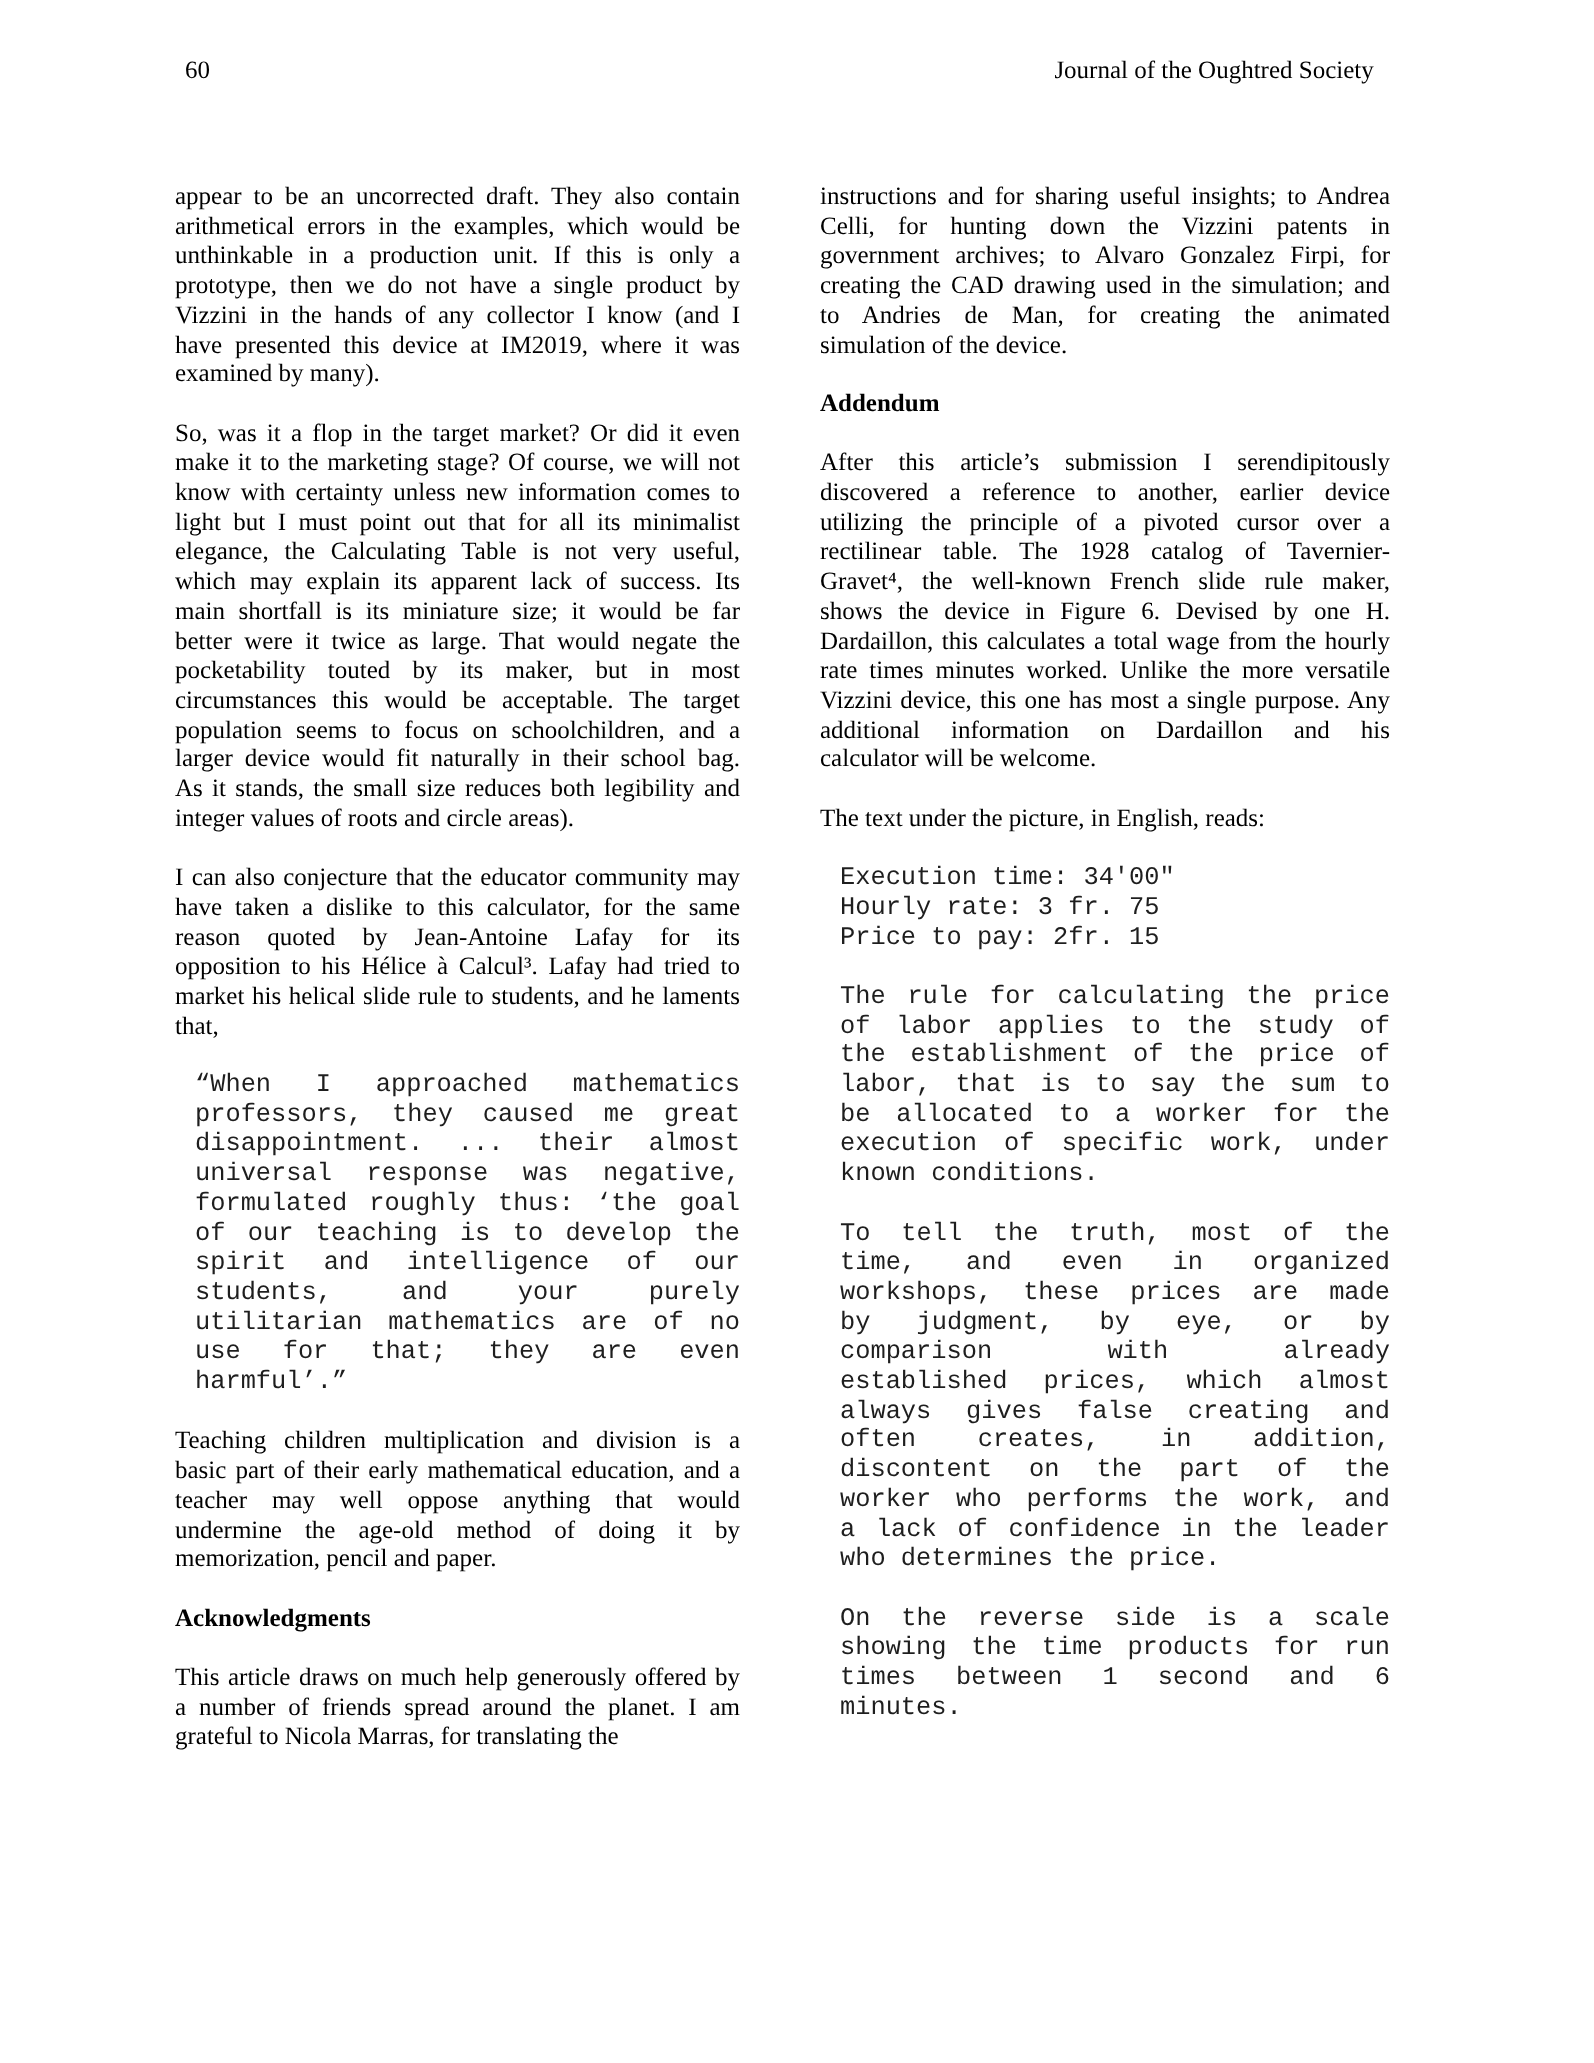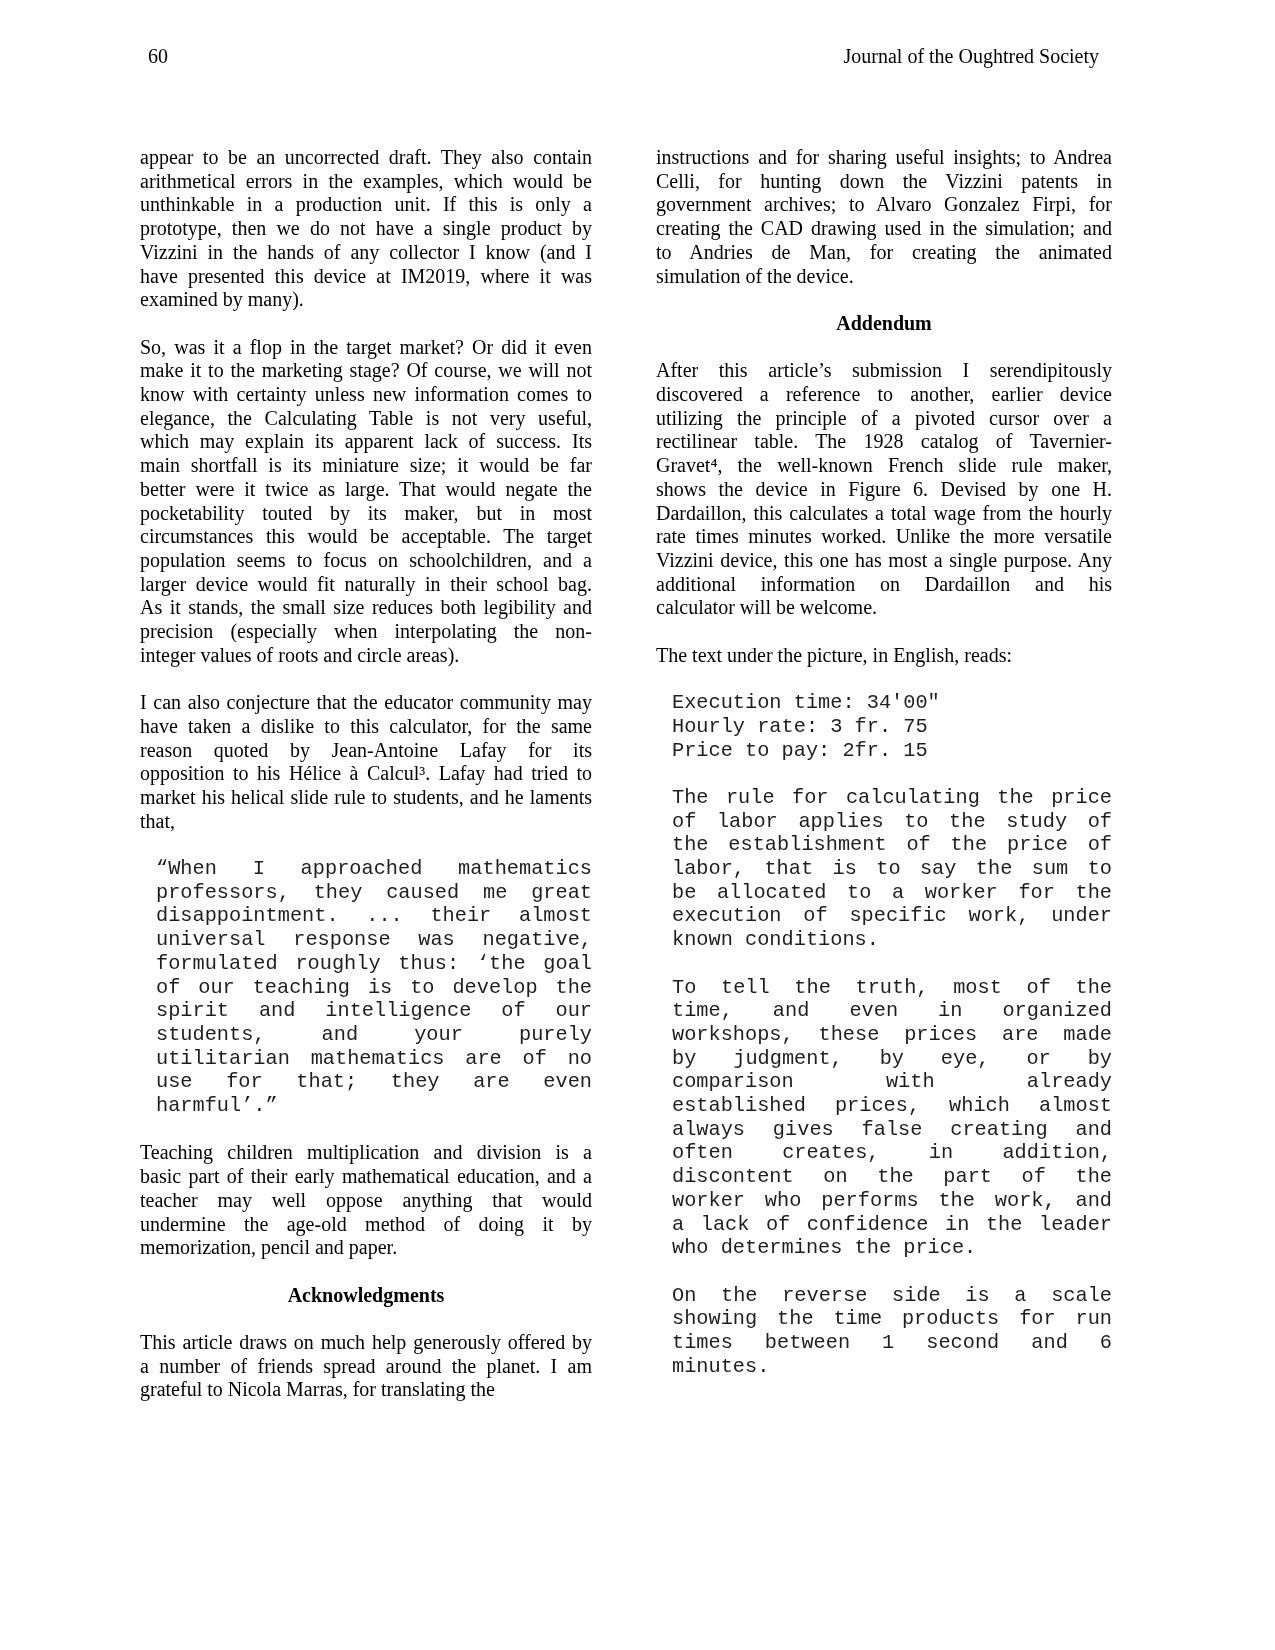--- a/index.html
+++ b/index.html
@@ -26,21 +26,21 @@
   .columns {
     position: absolute;
     top: 146px;
     left: 140px;
     display: flex;
     gap: 64px;
   }
   .col-left  { width: 452px; }
   .col-right { width: 456px; }
   .para, .mono-block, .heading { margin: 0 0 23.7px 0; }
-  .heading { font-weight: bold; text-align: center; }
+  .heading { font-weight: bold; text-align: left; }
   .mono-block {
     font-family: "Liberation Mono", "DejaVu Sans Mono", monospace;
     font-size: 20.3px;
     line-height: 23.7px;
     color: #1e1e1e;
     margin-left: 16px;
   }
   .line { text-align: justify; text-align-last: justify; text-justify: inter-word; }
   .line.last, .line.nojust { text-align-last: left; }
 </style>
@@ -60,30 +60,30 @@
           <div class="line">unthinkable in a production unit. If this is only a</div>
           <div class="line">prototype, then we do not have a single product by</div>
           <div class="line">Vizzini in the hands of any collector I know (and I</div>
           <div class="line">have presented this device at IM2019, where it was</div>
           <div class="line last">examined by many).</div>
         </div>
         <div class="para">
           <div class="line">So, was it a flop in the target market? Or did it even</div>
           <div class="line">make it to the marketing stage? Of course, we will not</div>
           <div class="line">know with certainty unless new information comes to</div>
+          <div class="line">light but I must point out that for all its minimalist</div>
           <div class="line">elegance, the Calculating Table is not very useful,</div>
           <div class="line">which may explain its apparent lack of success. Its</div>
           <div class="line">main shortfall is its miniature size; it would be far</div>
           <div class="line">better were it twice as large. That would negate the</div>
           <div class="line">pocketability touted by its maker, but in most</div>
           <div class="line">circumstances this would be acceptable. The target</div>
           <div class="line">population seems to focus on schoolchildren, and a</div>
           <div class="line">larger device would fit naturally in their school bag.</div>
           <div class="line">As it stands, the small size reduces both legibility and</div>
-          <div class="line">precision (especially when interpolating the non-</div>
           <div class="line last">integer values of roots and circle areas).</div>
         </div>
         <div class="para">
           <div class="line">I can also conjecture that the educator community may</div>
           <div class="line">have taken a dislike to this calculator, for the same</div>
           <div class="line">reason quoted by Jean-Antoine Lafay for its</div>
           <div class="line">opposition to his Hélice à Calcul³. Lafay had tried to</div>
           <div class="line">market his helical slide rule to students, and he laments</div>
           <div class="line last">that,</div>
         </div>

